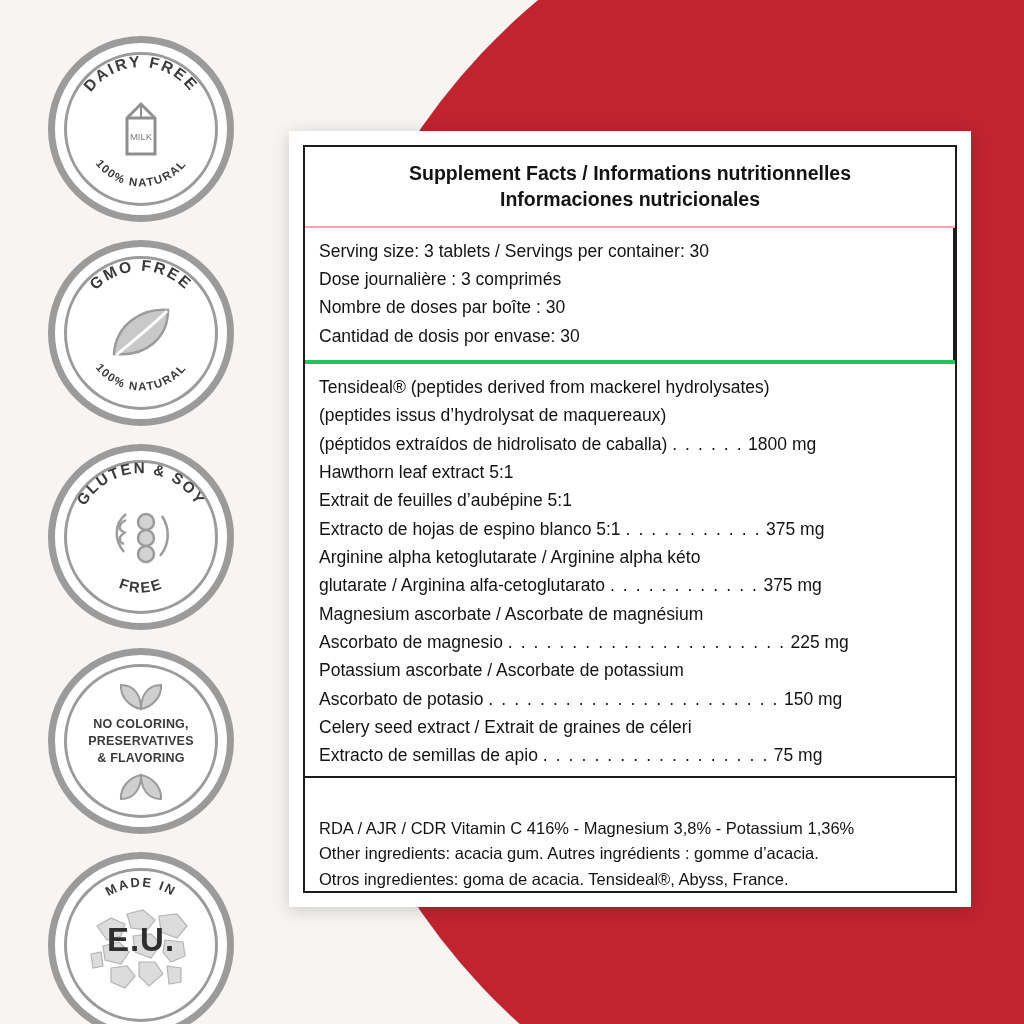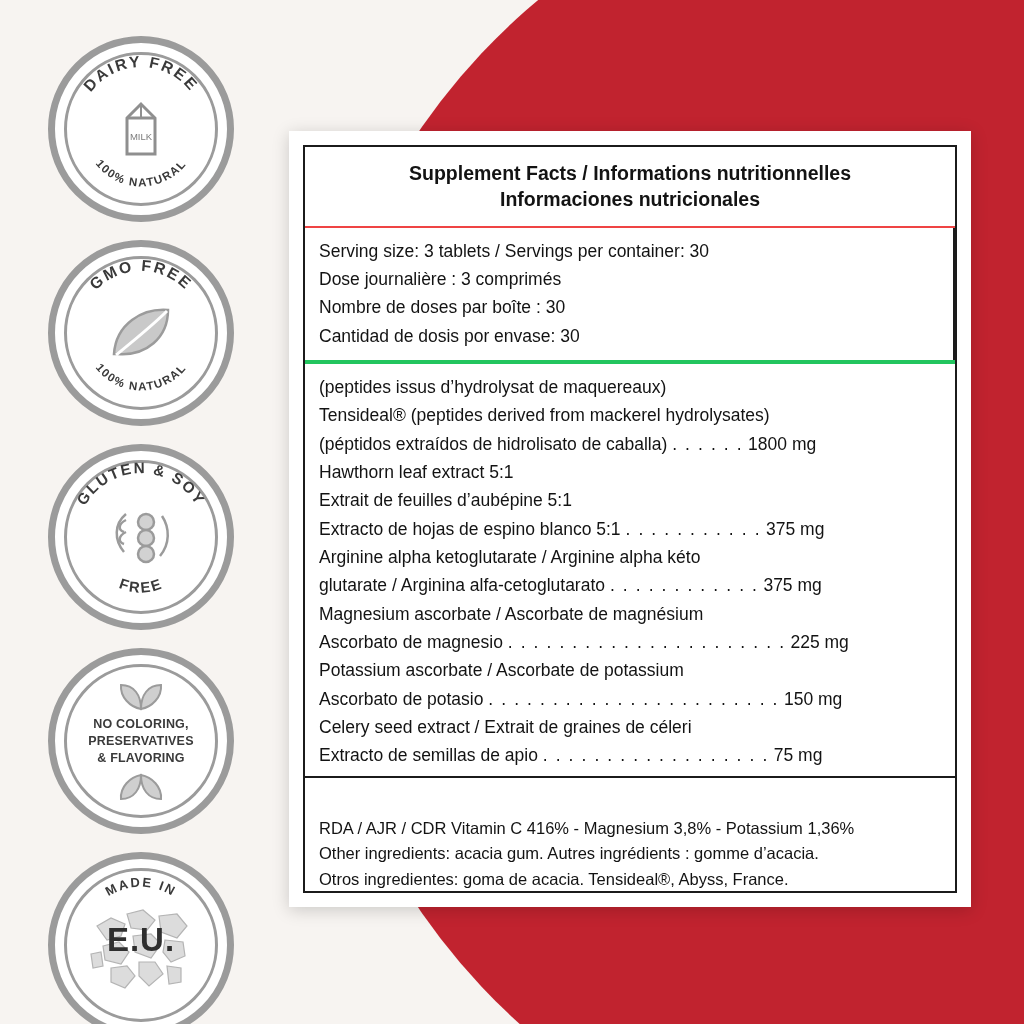--- a/index.html
+++ b/index.html
@@ -133,21 +133,21 @@
     display: flex;
     flex-direction: column;
     color: #131313;
   }
   .facts-title {
     text-align: center;
     font-weight: bold;
     font-size: 19.5px;
     line-height: 1.35;
     padding: 13px 27px 13px;
-    border-bottom: 2px solid #ef4444;
+    border-bottom: 2px solid #fca5a5;
   }
   .serving-row {
     display: flex;
     border-bottom: 4px solid #22c55e;
   }
   .serving-left {
     flex: 1 1 auto;
     padding: 9px 14px 10px;
     font-size: 17.5px;
     line-height: 1.62;
@@ -338,22 +338,22 @@
       <div class="serving-row">
         <div class="serving-left">
           <div>Serving size: 3 tablets / Servings per container: 30</div>
           <div>Dose journalière : 3 comprimés</div>
           <div>Nombre de doses par boîte : 30</div>
           <div>Cantidad de dosis por envase: 30</div>
         </div>
       </div>
 
       <div class="ingredients" id="ingredients-host">
+          <div class="ing-line">Tensideal® (peptides derived from mackerel hydrolysates)</div>
           <div class="ing-line">(peptides issus d’hydrolysat de maquereaux)</div>
-          <div class="ing-line">Tensideal® (peptides derived from mackerel hydrolysates)</div>
           <div class="ing-line"><span>(péptidos extraídos de hidrolisato de caballa) </span><span class="dots">. . . . . .</span><span class="ing-amount"> 1800 mg</span></div>
           <div class="ing-line">Hawthorn leaf extract 5:1</div>
           <div class="ing-line">Extrait de feuilles d’aubépine 5:1</div>
           <div class="ing-line"><span>Extracto de hojas de espino blanco 5:1 </span><span class="dots">. . . . . . . . . . .</span><span class="ing-amount"> 375 mg</span></div>
           <div class="ing-line">Arginine alpha ketoglutarate / Arginine alpha kéto</div>
           <div class="ing-line"><span>glutarate / Arginina alfa-cetoglutarato </span><span class="dots">. . . . . . . . . . . .</span><span class="ing-amount"> 375 mg</span></div>
           <div class="ing-line">Magnesium ascorbate / Ascorbate de magnésium</div>
           <div class="ing-line"><span>Ascorbato de magnesio </span><span class="dots">. . . . . . . . . . . . . . . . . . . . . .</span><span class="ing-amount"> 225 mg</span></div>
           <div class="ing-line">Potassium ascorbate / Ascorbate de potassium</div>
           <div class="ing-line"><span>Ascorbato de potasio </span><span class="dots">. . . . . . . . . . . . . . . . . . . . . . .</span><span class="ing-amount"> 150 mg</span></div>

